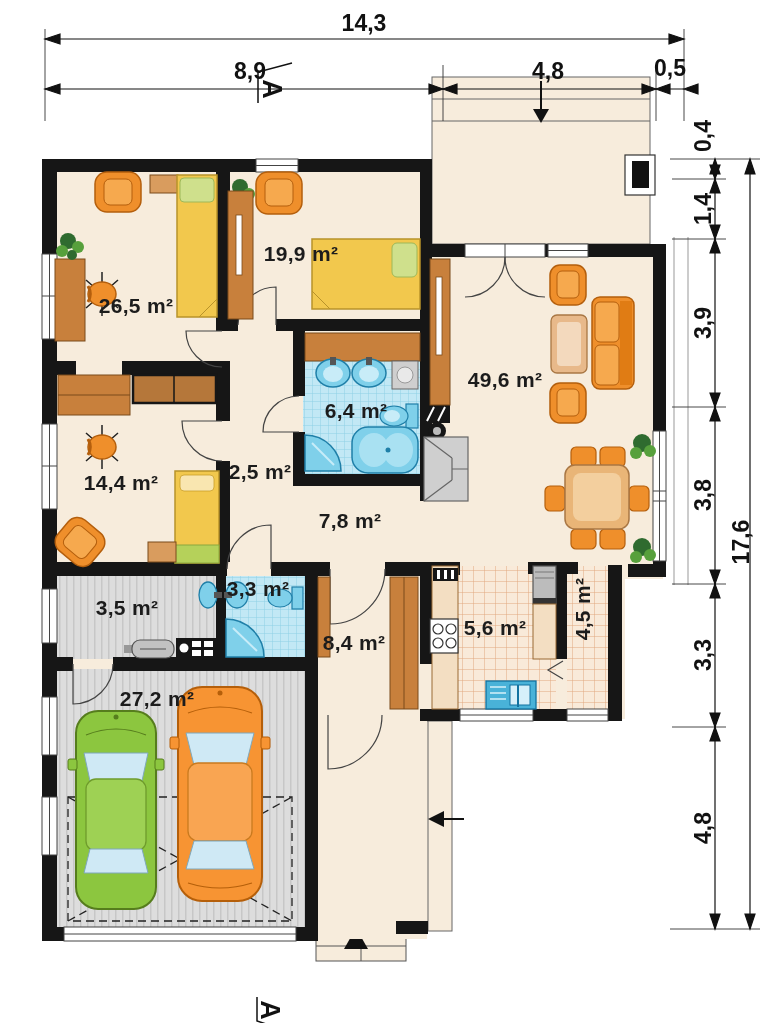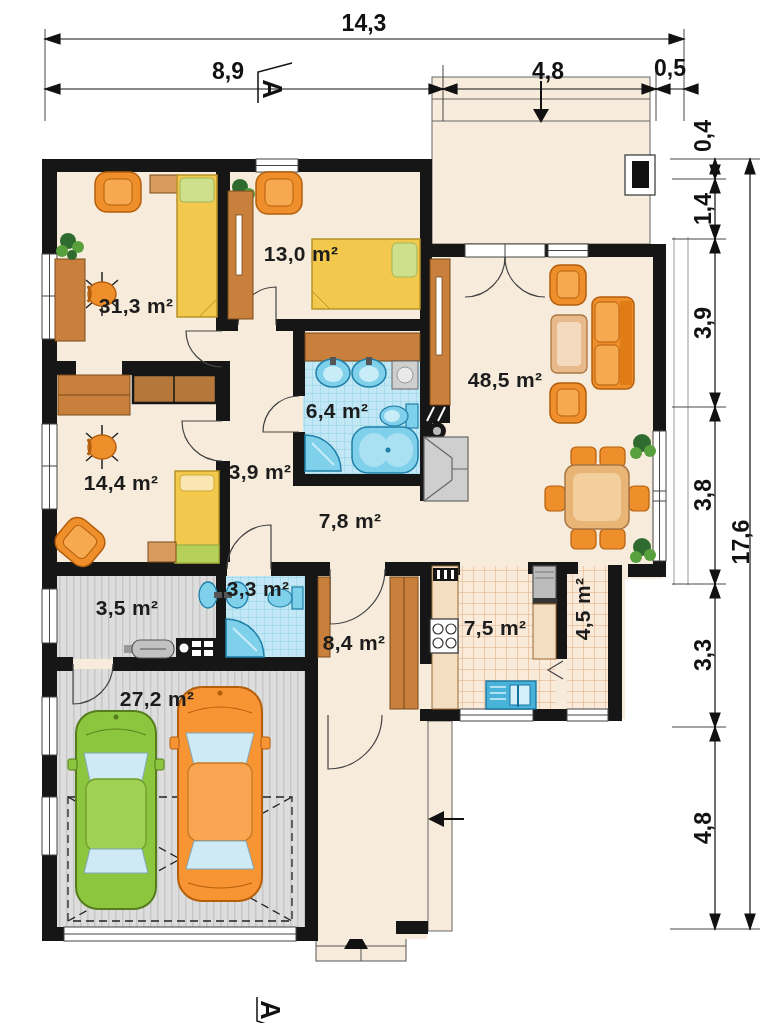--- a/index.html
+++ b/index.html
@@ -481,42 +481,42 @@
         <polygon points="750,920 745,905 755,905"></polygon>
   </g>
 
   <g stroke="#111" stroke-width="1.5" fill="none">
     <polyline points="292,54 258,63 258,94"></polyline>
     <polyline points="257,988 257,1012 284,1021"></polyline>
   </g>
 </svg>
 
 <div class="dim" style="left:364px;top:14px">14,3</div>
-<div class="dim" style="left:228px;top:62px">8,9</div>
+<div class="dim" style="left:250px;top:62px">8,9</div>
 <div class="dim" style="left:548px;top:62px">4,8</div>
 <div class="dim" style="left:670px;top:59px">0,5</div>
 
 <div class="dim rot" style="left:703px;top:127px">0,4</div>
 <div class="dim rot" style="left:703px;top:200px">1,4</div>
 <div class="dim rot" style="left:703px;top:314px">3,9</div>
 <div class="dim rot" style="left:703px;top:486px">3,8</div>
 <div class="dim rot" style="left:703px;top:646px">3,3</div>
 <div class="dim rot" style="left:703px;top:819px">4,8</div>
 <div class="dim rot" style="left:741px;top:533px">17,6</div>
 
-<div class="lbl" style="left:136px;top:297px">31,3 m²</div>
-<div class="lbl" style="left:301px;top:245px">13,0 m²</div>
-<div class="lbl" style="left:505px;top:371px">48,5 m²</div>
-<div class="lbl" style="left:337px;top:402px">6,4 m²</div>
-<div class="lbl" style="left:260px;top:463px">3,9 m²</div>
+<div class="lbl" style="left:136px;top:297px">26,5 m²</div>
+<div class="lbl" style="left:301px;top:245px">19,9 m²</div>
+<div class="lbl" style="left:505px;top:371px">49,6 m²</div>
+<div class="lbl" style="left:356px;top:402px">6,4 m²</div>
+<div class="lbl" style="left:260px;top:463px">2,5 m²</div>
 <div class="lbl" style="left:121px;top:474px">14,4 m²</div>
 <div class="lbl" style="left:350px;top:512px">7,8 m²</div>
 <div class="lbl" style="left:127px;top:599px">3,5 m²</div>
 <div class="lbl" style="left:258px;top:580px">3,3 m²</div>
 <div class="lbl" style="left:354px;top:634px">8,4 m²</div>
-<div class="lbl" style="left:495px;top:619px">7,5 m²</div>
+<div class="lbl" style="left:495px;top:619px">5,6 m²</div>
 <div class="lbl rot" style="left:583px;top:600px">4,5 m²</div>
 <div class="lbl" style="left:157px;top:690px">27,2 m²</div>
 
 <div class="marker" style="left:271px;top:80px">A</div>
 <div class="marker" style="left:269px;top:1001px">A</div>
 
 </div>
 
 </body></html>

